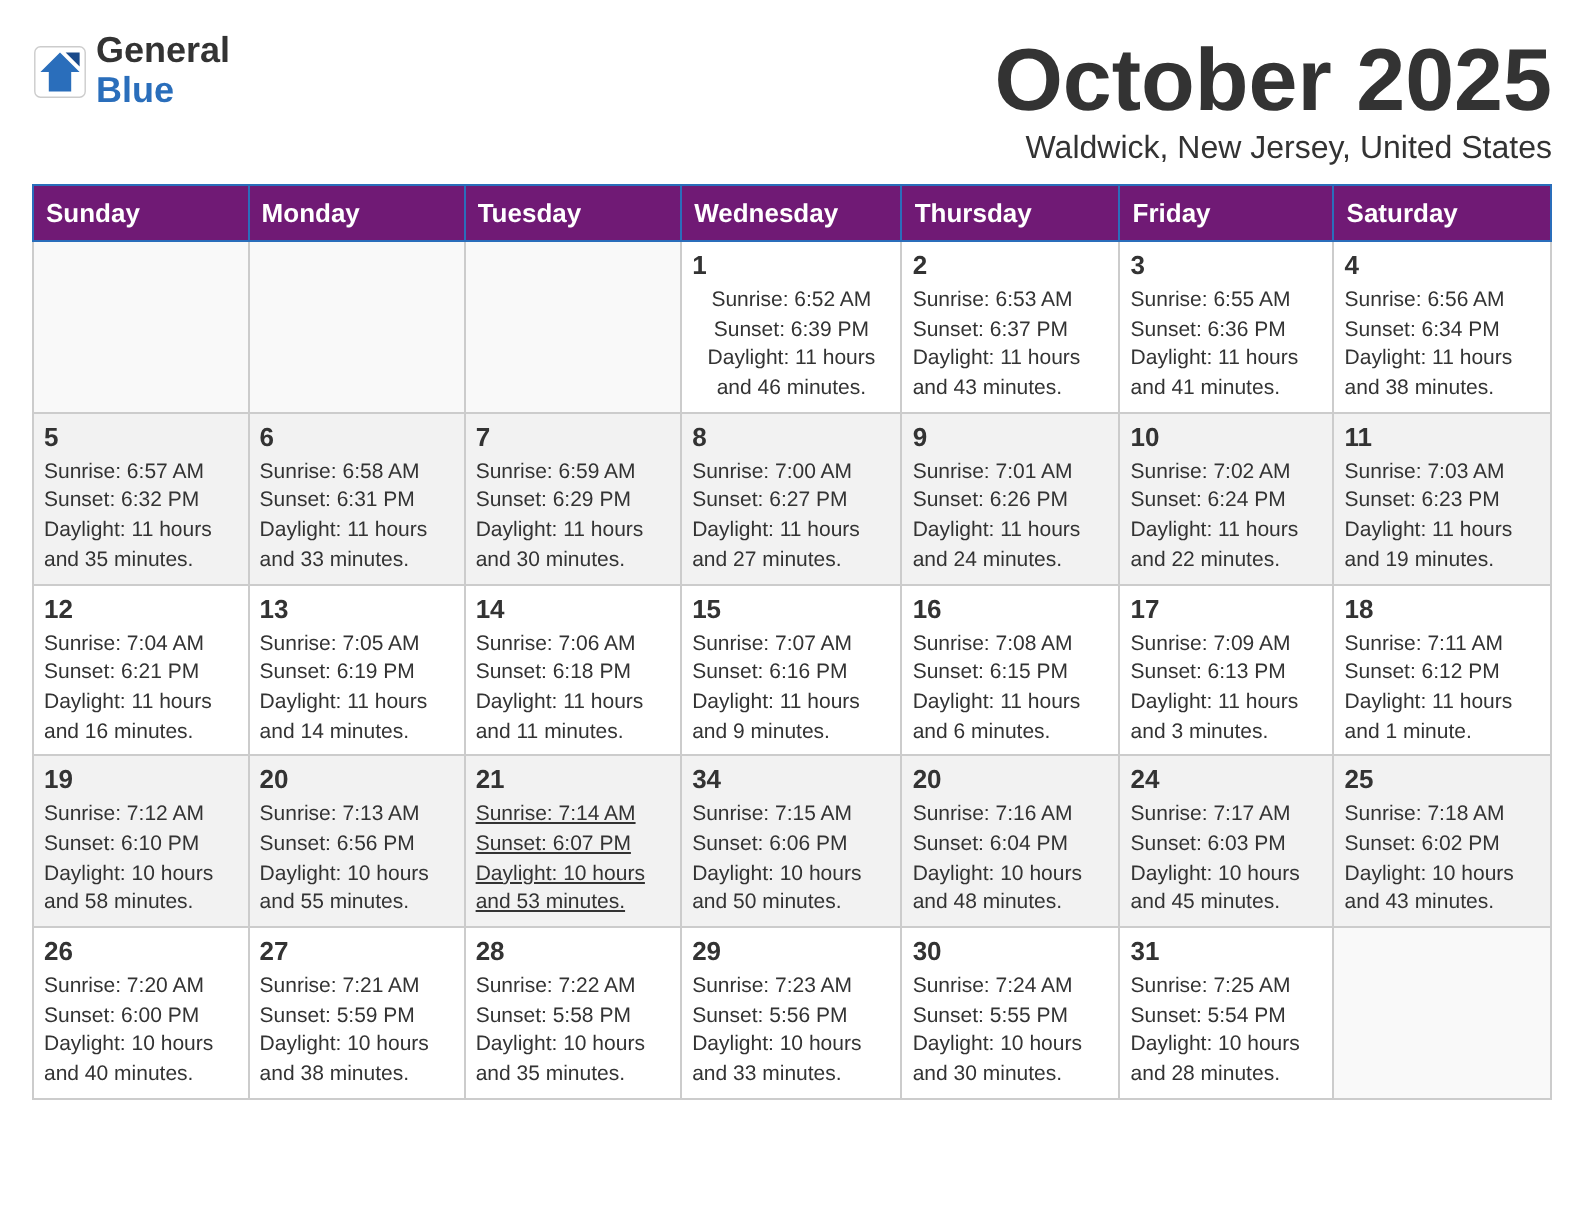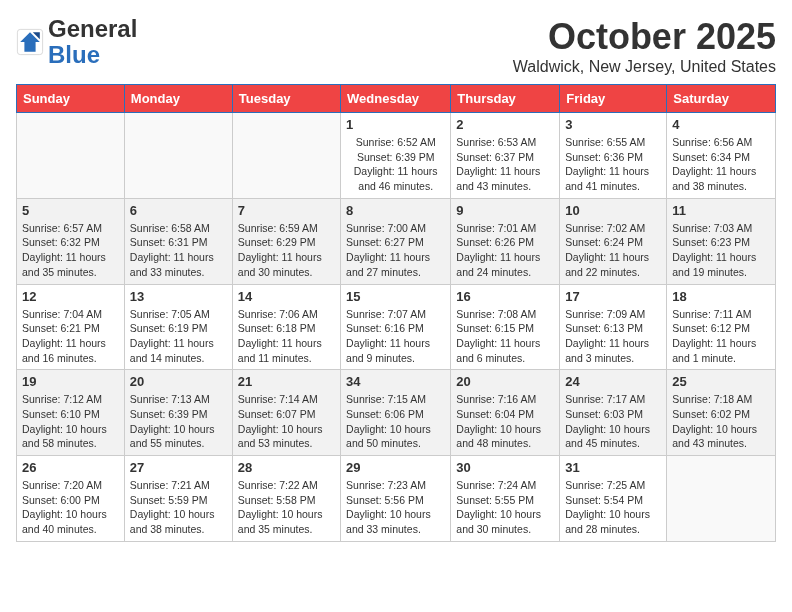--- a/index.html
+++ b/index.html
@@ -15,49 +15,49 @@
       align-items: flex-start;
       justify-content: space-between;
       margin-bottom: 8px;
     }
     .logo {
       display: flex;
       align-items: center;
       gap: 4px;
     }
     .logo-text {
-      font-size: 24px;
+      font-size: 18px;
       font-weight: bold;
       line-height: 1.1;
     }
     .logo-general { color: #333; }
     .logo-blue { color: #2a6ebb; }
     .logo-icon {
       width: 28px;
       height: 28px;
     }
     .title-block {
       text-align: right;
     }
     .calendar-title {
-      font-size: 36px;
+      font-size: 44px;
       font-weight: bold;
       color: #333;
     }
     .calendar-subtitle {
       font-size: 16px;
       color: #333;
     }
     table {
       width: 100%;
       border-collapse: collapse;
       font-size: 11px;
     }
     thead tr th {
-      background-color: #ef4444;
+      background-color: #701a75;
       color: #fff;
       text-align: left;
       padding: 6px 6px;
       font-size: 13px;
       font-weight: bold;
       border: 1px solid #2a6ebb;
     }
     tbody tr td {
       border: 1px solid #ccc;
       vertical-align: top;
@@ -238,26 +238,26 @@
       <tr>
         <td>
           <div class="day-num">19</div>
           <div class="day-info" style="white-space: pre-line;">Sunrise: 7:12 AM
 Sunset: 6:10 PM
 Daylight: 10 hours and 58 minutes.</div>
         </td>
         <td>
           <div class="day-num">20</div>
           <div class="day-info" style="white-space: pre-line;">Sunrise: 7:13 AM
-Sunset: 6:39 PM
+Sunset: 6:56 PM
 Daylight: 10 hours and 55 minutes.</div>
         </td>
         <td>
           <div class="day-num">21</div>
-          <div class="day-info" style="white-space: pre-line;">Sunrise: 7:14 AM
+          <div class="day-info" style="white-space: pre-line; text-decoration: underline;">Sunrise: 7:14 AM
 Sunset: 6:07 PM
 Daylight: 10 hours and 53 minutes.</div>
         </td>
         <td>
           <div class="day-num">34</div>
           <div class="day-info" style="white-space: pre-line;">Sunrise: 7:15 AM
 Sunset: 6:06 PM
 Daylight: 10 hours and 50 minutes.</div>
         </td>
         <td>

